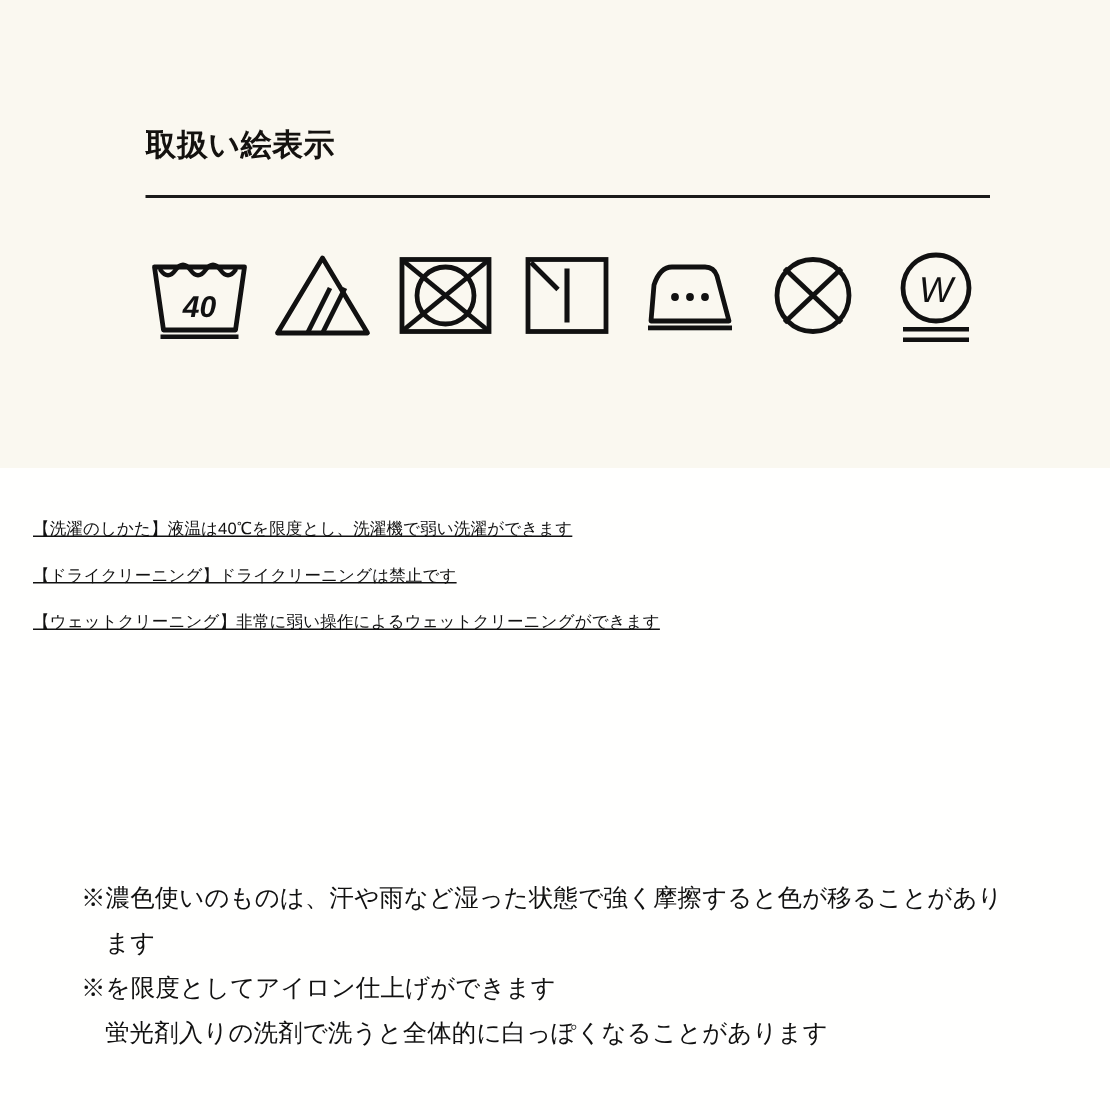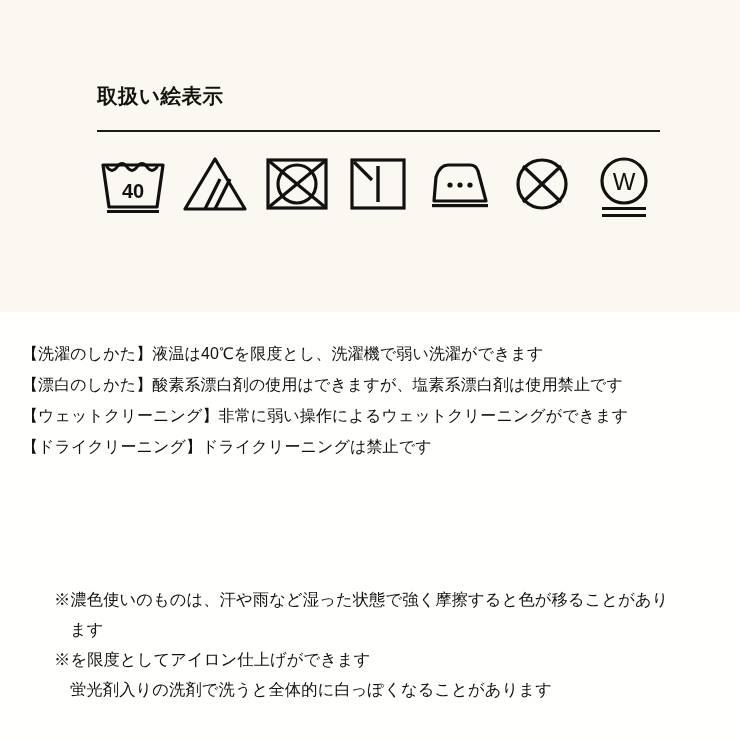--- a/index.html
+++ b/index.html
@@ -56,40 +56,42 @@
     width: 563px;
     height: 90px;
     display: flex;
     align-items: center;
     justify-content: space-between;
   }
   .symbol {
     width: 72px;
     height: 84px;
     display: flex;
-    align-items: flex-start;
+    align-items: center;
     justify-content: center;
+    font-style: italic;
   }
   .symbol svg {
     display: block;
   }
 
   
   .instructions {
     position: absolute;
     left: 22px;
     top: 338px;
     width: 700px;
   }
   .instruction-line {
-    font-size: 16px;
+    font-size: 11px;
     line-height: 31px;
     color: #111111;
     letter-spacing: 0.1px;
     white-space: nowrap;
+    text-decoration: underline;
   }
 
   
   .notes {
     position: absolute;
     left: 22px;
     top: 584px;
     width: 700px;
     margin-left: 32px;
   }
@@ -174,23 +176,22 @@
           <rect x="12" y="52" width="44" height="3" fill="#111"></rect>
           <rect x="12" y="59" width="44" height="3" fill="#111"></rect>
         </svg>
       </div>
 
     </div>
   </div>
 
   <div class="instructions">
     <div class="instruction-line">【洗濯のしかた】液温は40℃を限度とし、洗濯機で弱い洗濯ができます</div>
-    <div class="instruction-line">【漂白のしかた】酸素系漂白剤の使用はできますが、塩素系漂白剤は使用禁止です</div>
+    <div class="instruction-line">【ドライクリーニング】ドライクリーニングは禁止です</div>
     <div class="instruction-line">【ウェットクリーニング】非常に弱い操作によるウェットクリーニングができます</div>
-    <div class="instruction-line">【ドライクリーニング】ドライクリーニングは禁止です</div>
   </div>
 
   <div class="notes">
     <div class="note-line">※濃色使いのものは、汗や雨など湿った状態で強く摩擦すると色が移ることがあり</div>
     <div class="note-line indent">ます</div>
     <div class="note-line">※を限度としてアイロン仕上げができます</div>
     <div class="note-line indent">蛍光剤入りの洗剤で洗うと全体的に白っぽくなることがあります</div>
   </div>
 
 </div>

